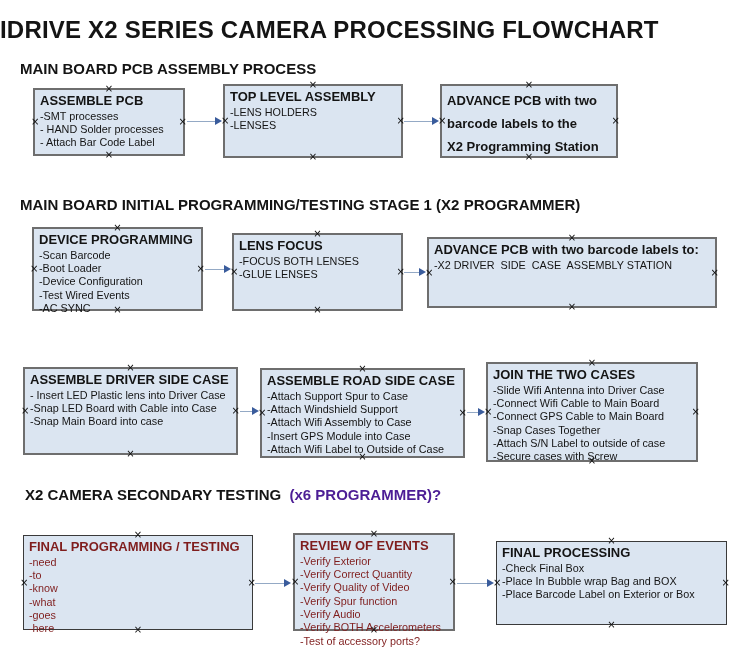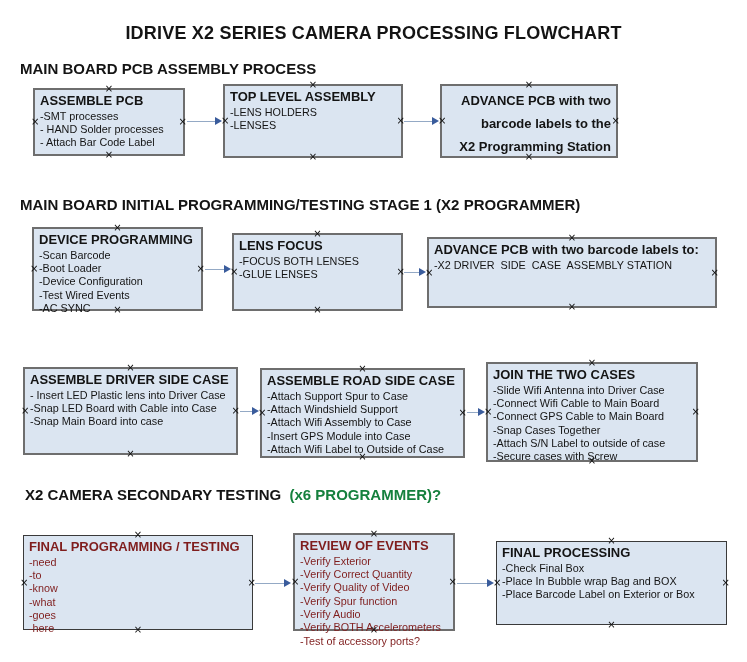--- a/index.html
+++ b/index.html
@@ -1,26 +1,26 @@
 <!DOCTYPE html>
 <html><head>
 <meta charset="utf-8">
 <style>
   html,body{margin:0;padding:0;background:#fff;}
   .canvas{position:relative;width:747px;height:662px;background:#ffffff;overflow:hidden;
           font-family:"Liberation Sans","DejaVu Sans",sans-serif;color:#141414;}
-  .page-title{position:absolute;top:16px;left:0;width:100%;text-align:center;
-              font-size:18px;font-weight:bold;letter-spacing:.2px;margin-top:7px;}
+  .page-title{position:absolute;top:16px;left:0;width:100%;text-align:left;
+              font-size:24px;font-weight:bold;letter-spacing:.2px;}
   .sec-header{position:absolute;font-size:15px;font-weight:bold;white-space:pre;}
-  .sec-header .redpart{color:#15803d;}
+  .sec-header .redpart{color:#4c1d95;}
   .box{position:absolute;background:#dbe5f1;border:2px solid #6e6e6e;box-sizing:border-box;
        padding:3px 5px 2px 5px;overflow:visible;}
   .box.thin{border:1px solid #3a3a3a;}
   .bt{font-size:13px;font-weight:bold;line-height:1.2;white-space:pre;}
-  .bb{font-size:13px;font-weight:bold;line-height:1.78;white-space:pre-line;text-align:right;}
+  .bb{font-size:13px;font-weight:bold;line-height:1.78;white-space:pre-line;}
   .bi{margin-top:1px;}
   .item{font-size:10.8px;line-height:1.24;white-space:pre;}
   .box.red .bt,.box.red .item{color:#7f1d1d;}
   .arrow{position:absolute;height:9px;}
   .arrow .shaft{position:absolute;left:0;right:5px;top:3.5px;height:1.6px;background:#94a9c5;}
   .arrow .ah{position:absolute;right:0;top:0;width:0;height:0;
              border-left:7px solid #3a5c9c;border-top:4.5px solid transparent;border-bottom:4.5px solid transparent;}
   .xm{position:absolute;font-size:10px;line-height:1;color:#111;font-family:"DejaVu Sans",sans-serif;}
   .xm.t{top:-6px;left:50%;transform:translateX(-50%);}
   .xm.b{bottom:-6px;left:50%;transform:translateX(-50%);}

